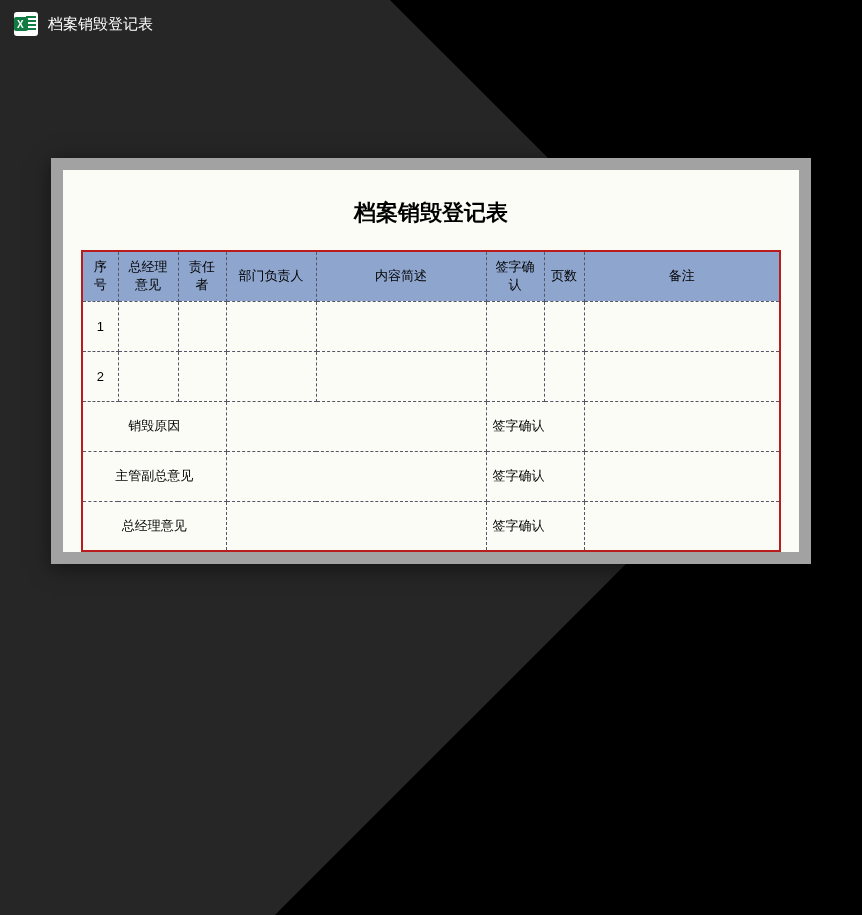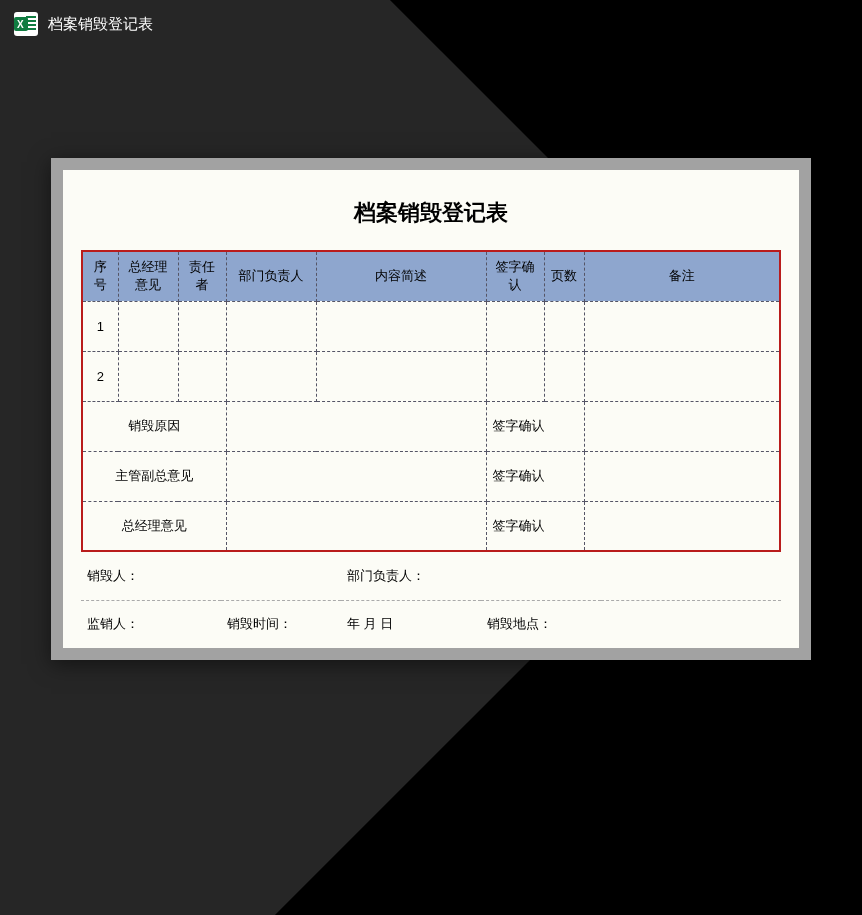--- a/index.html
+++ b/index.html
@@ -226,37 +226,14 @@
       </tr>
       <tr>
         <td colspan="3" class="row-label">总经理意见</td>
         <td colspan="2"></td>
         <td colspan="2">签字确认</td>
         <td></td>
       </tr>
     </tbody>
       </table>
 
-    <table class="footer-table">
-      <colgroup>
-        <col style="width:140px">
-          <col style="width:120px">
-          <col style="width:140px">
-          <col style="width:120px">
-          <col>
-      </colgroup>
-      <tbody>
-          <tr>
-        <td>销毁人：</td>
-        <td></td>
-        <td colspan="3">部门负责人：</td>
-      </tr>
-      <tr>
-        <td>监销人：</td>
-        <td>销毁时间：</td>
-        <td>年   月   日</td>
-        <td>销毁地点：</td>
-        <td></td>
-      </tr>
-    </tbody>
-      </table>
   </div>
 </div>
 
 </body></html>

